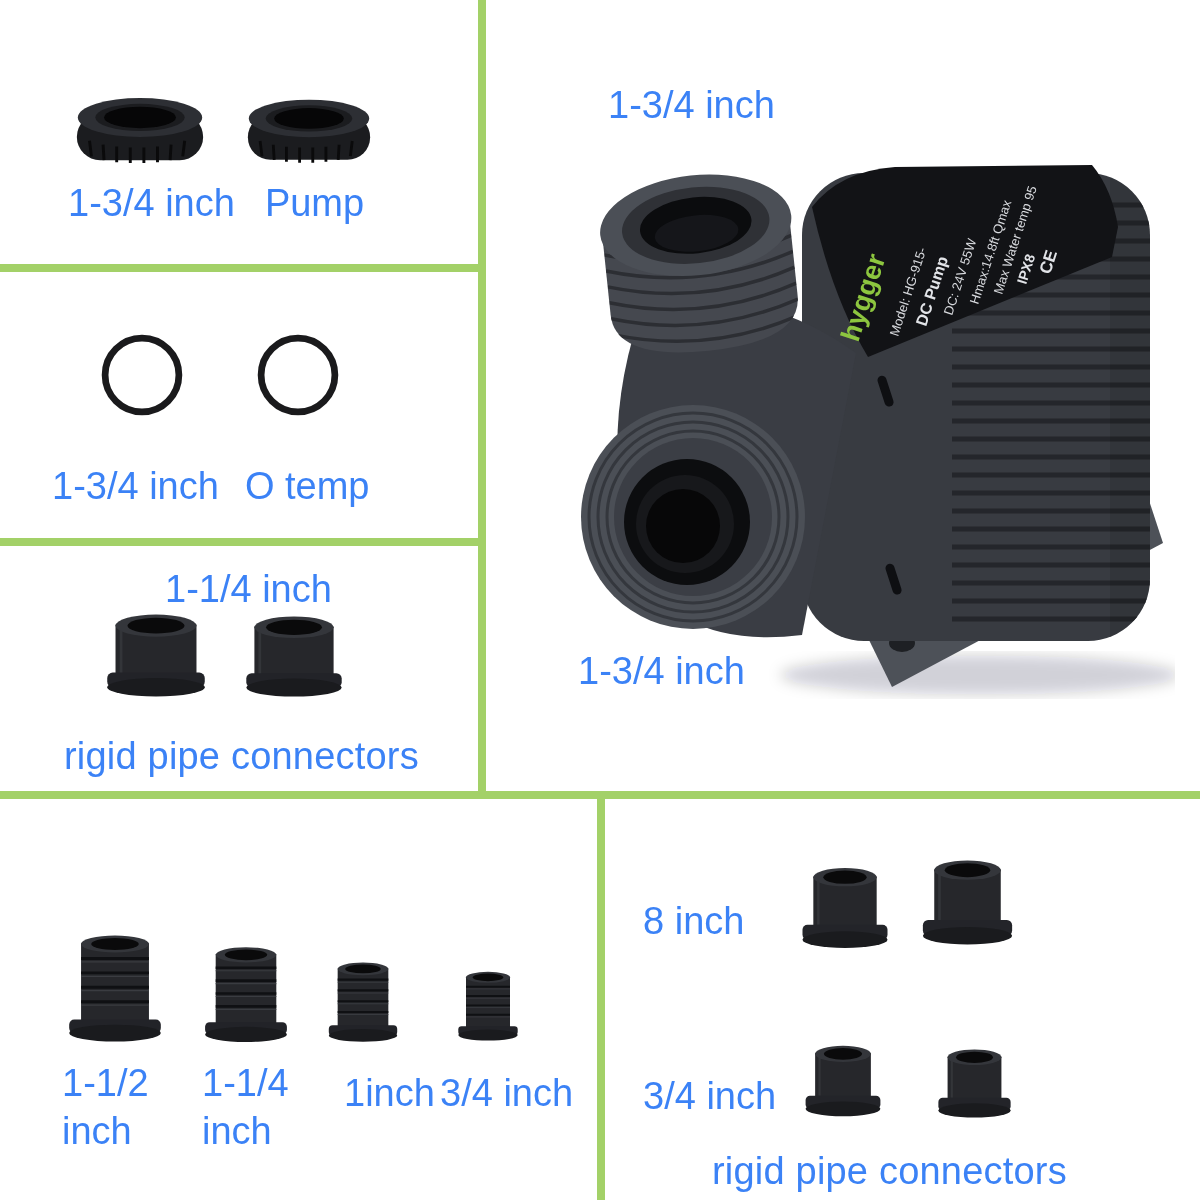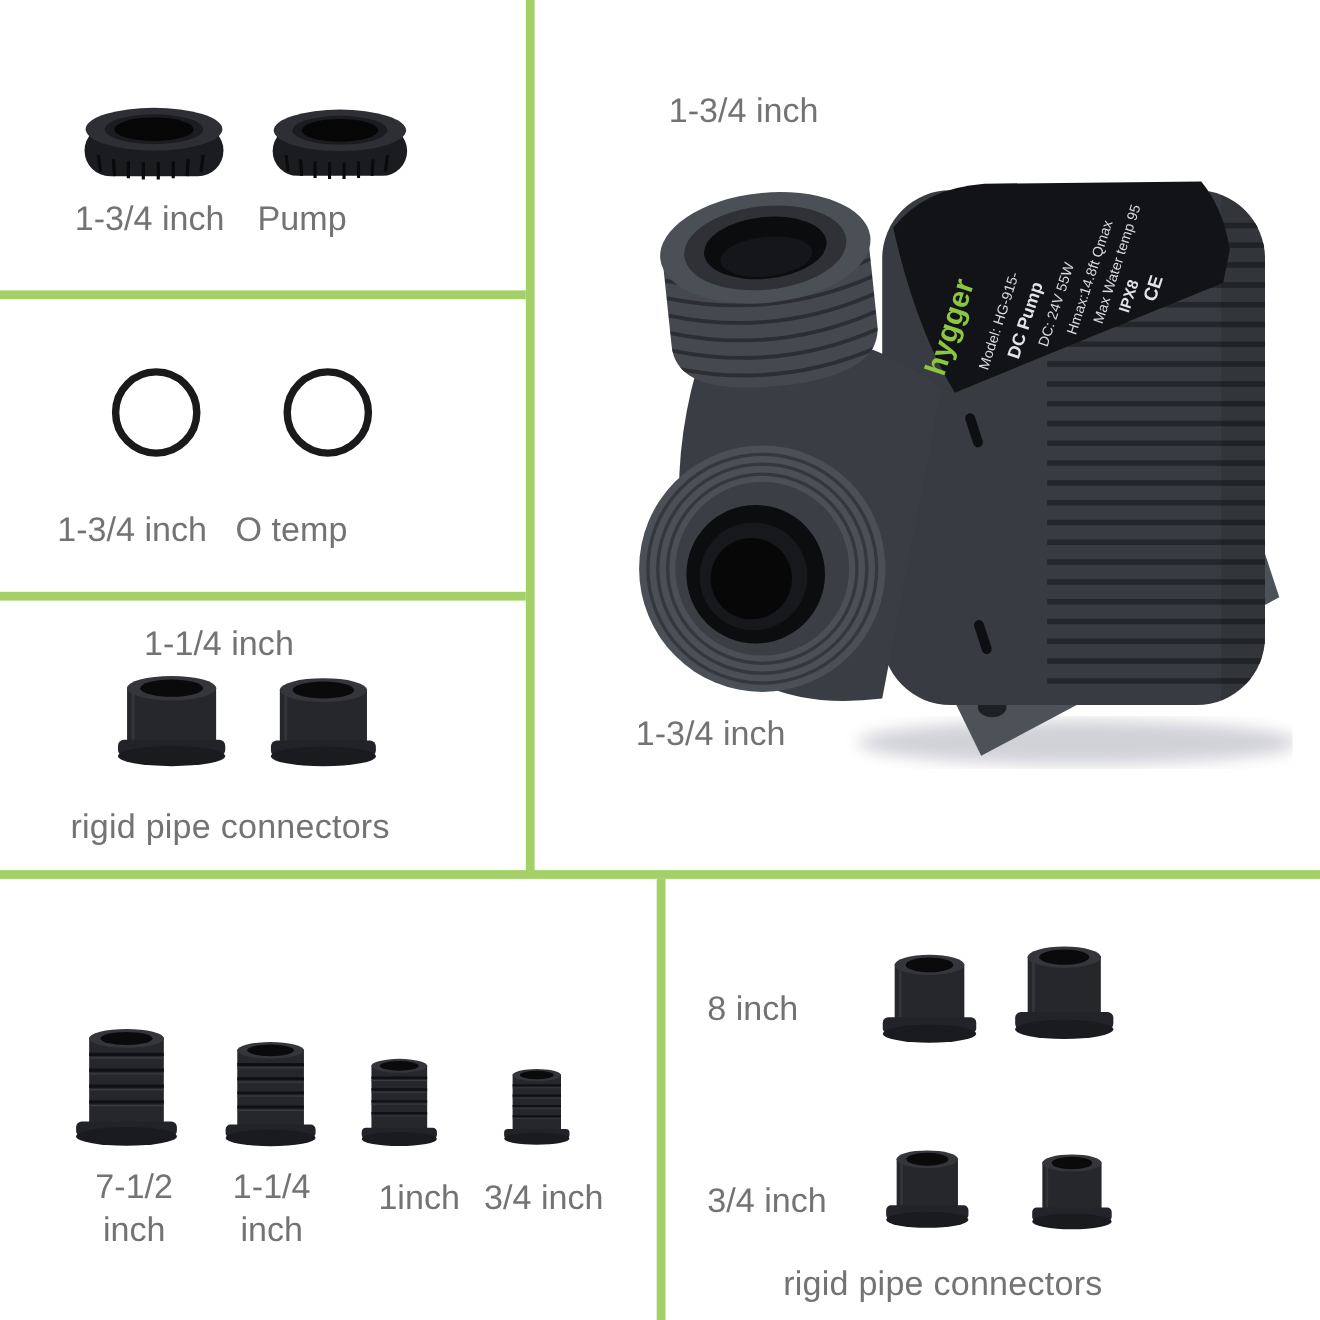--- a/index.html
+++ b/index.html
@@ -1,20 +1,20 @@
 <!DOCTYPE html>
 <html><head>
 <meta charset="utf-8">
 <style>
   html,body{margin:0;padding:0;background:#ffffff;}
   body{width:1200px;height:1200px;position:relative;overflow:hidden;
        font-family:"Liberation Sans",sans-serif;color:#1c1c1e;}
   .abs{position:absolute;}
   .divider{position:absolute;background:#a3d168;}
-  .lbl{position:absolute;font-size:31px;line-height:1.25;color:#737373;white-space:nowrap;text-align:center;}
+  .lbl{position:absolute;font-size:38px;line-height:1.25;color:#3b82f6;white-space:nowrap;}
   .lbl-row{display:flex;gap:30px;}
   .caption{letter-spacing:.2px;}
 </style>
 </head>
 <body>
 
 <svg width="0" height="0" style="position:absolute" aria-hidden="true">
   <defs>
     <symbol id="sym-nut" viewBox="0 0 140 84">
       <rect x="5" y="22" width="130" height="48" rx="24" fill="#1b1c1f"></rect>
@@ -100,21 +100,21 @@
       <use href="#sym-oring"></use>
     </svg>
   <svg class="abs" style="left:252px;top:330px" width="92" height="90" viewBox="0 0 100 100">
       <use href="#sym-oring"></use>
     </svg>
   <div class="lbl lbl-row" style="left:52px;top:463px;gap:26px">
     <span>1-3/4 inch</span>
     <span>O temp</span>
   </div>
 
-  <div class="lbl" style="left:131px;top:566px">1-1/4 inch</div>
+  <div class="lbl" style="left:165px;top:566px">1-1/4 inch</div>
   <svg class="abs" style="left:100px;top:610px" width="112" height="92" viewBox="0 0 120 100">
       <use href="#sym-rigid"></use>
     </svg>
   <svg class="abs" style="left:240px;top:612px" width="108" height="90" viewBox="0 0 120 100">
       <use href="#sym-rigid"></use>
     </svg>
   <div class="lbl caption" style="left:64px;top:733px">rigid pipe connectors</div>
 
   <svg class="abs" style="left:60px;top:933px" width="110" height="112" viewBox="0 0 120 132">
       <use href="#sym-barb"></use>
@@ -123,24 +123,24 @@
       <use href="#sym-barb"></use>
     </svg>
   <svg class="abs" style="left:325px;top:960px" width="76" height="85" viewBox="0 0 120 132">
       <use href="#sym-barb"></use>
     </svg>
   <svg class="abs" style="left:455px;top:968px" width="66" height="77" viewBox="0 0 120 132">
       <use href="#sym-barb"></use>
     </svg>
 
   <div class="lbl" style="left:62px;top:1060px;white-space:normal;width:120px">
-    <div>7-1/2</div>
+    <div>1-1/2</div>
     <div>inch</div>
   </div>
-  <div class="lbl" style="left:187px;top:1060px;white-space:normal;width:120px">
+  <div class="lbl" style="left:202px;top:1060px;white-space:normal;width:120px">
     <div>1-1/4</div>
     <div>inch</div>
   </div>
   <div class="lbl" style="left:344px;top:1070px">1inch</div>
   <div class="lbl" style="left:440px;top:1070px">3/4 inch</div>
 
   <div class="lbl" style="left:608px;top:82px">1-3/4 inch</div>
 
   <svg class="abs" style="left:550px;top:145px" width="625" height="570" viewBox="0 0 625 570">
     <defs>

